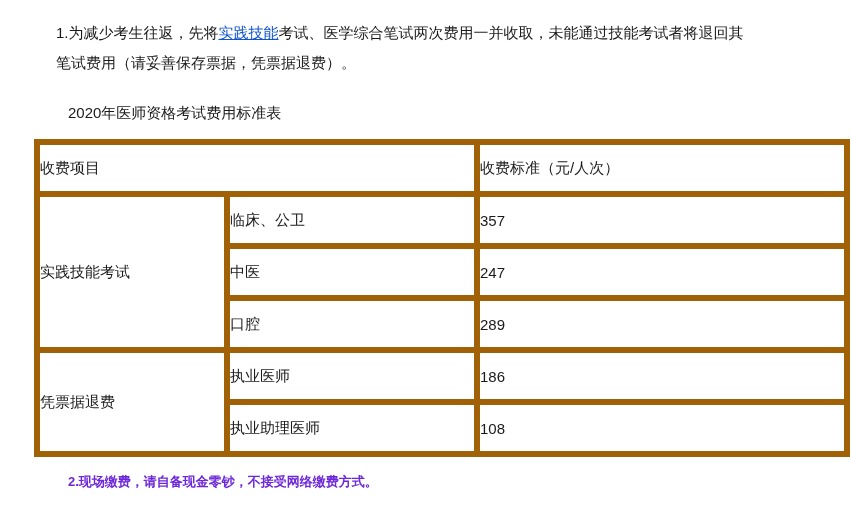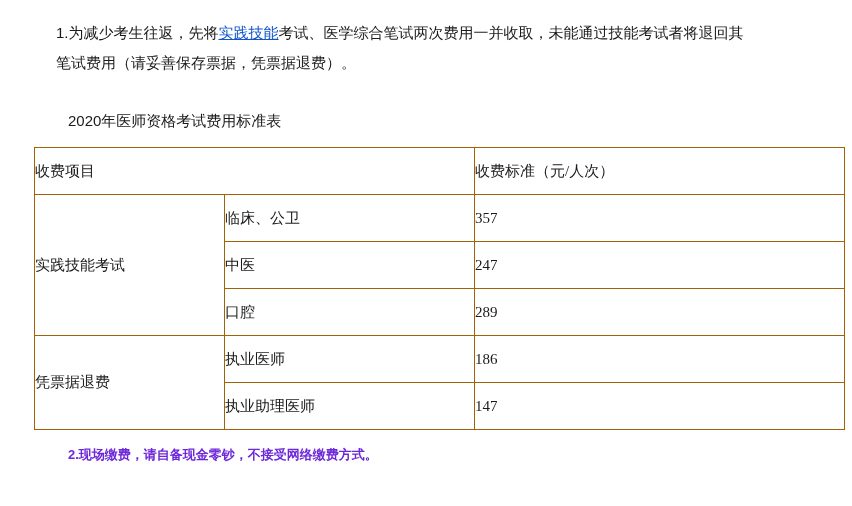--- a/index.html
+++ b/index.html
@@ -38,36 +38,35 @@
   .para .indent {
     display: inline-block;
     width: 0px;
   }
   .link {
     color: #1155cc;
   }
   .table-caption {
     font-size: 15px;
     color: #1a1a1a;
-    margin: 34px 0 0 40px;
+    margin: 26px 0 0 40px;
   }
   table.fee-table {
     margin: 16px 0 0 6px;
     border-collapse: collapse;
     width: 810px;
     table-layout: fixed;
   }
   table.fee-table td {
-    border: 1px solid #a16207;
+    border: 6px solid #a16207;
     font-size: 15px;
     color: #1a1a1a;
     height: 46px;
     vertical-align: middle;
     padding: 0 0 0 0;
-    font-family: Liberation Serif, serif;
   }
   .c1 { width: 190px; }
   .c2 { width: 250px; }
   .c3 { width: 370px; }
   .cell-pad-1 { padding-left: 30px; }
   .cell-pad-2 { padding-left: 58px; }
   .cell-pad-3 { padding-left: 38px; }
   .head-row td {
     height: 50px;
   }
@@ -123,20 +122,20 @@
         <td class="cell-pad-3">289</td>
       </tr>
 
       <tr>
         <td rowspan="2" class="cell-pad-1 merged-label">凭票据退费</td>
         <td class="cell-pad-2">执业医师</td>
         <td class="cell-pad-3">186</td>
       </tr>
       <tr>
         <td class="cell-pad-2">执业助理医师</td>
-        <td class="cell-pad-3">147</td>
+        <td class="cell-pad-3">108</td>
       </tr>
     </tbody>
   </table>
 
   <div class="bottom-note">2.现场缴费，请自备现金零钞，不接受网络缴费方式。</div>
 
 </div>
 
 </body></html>

